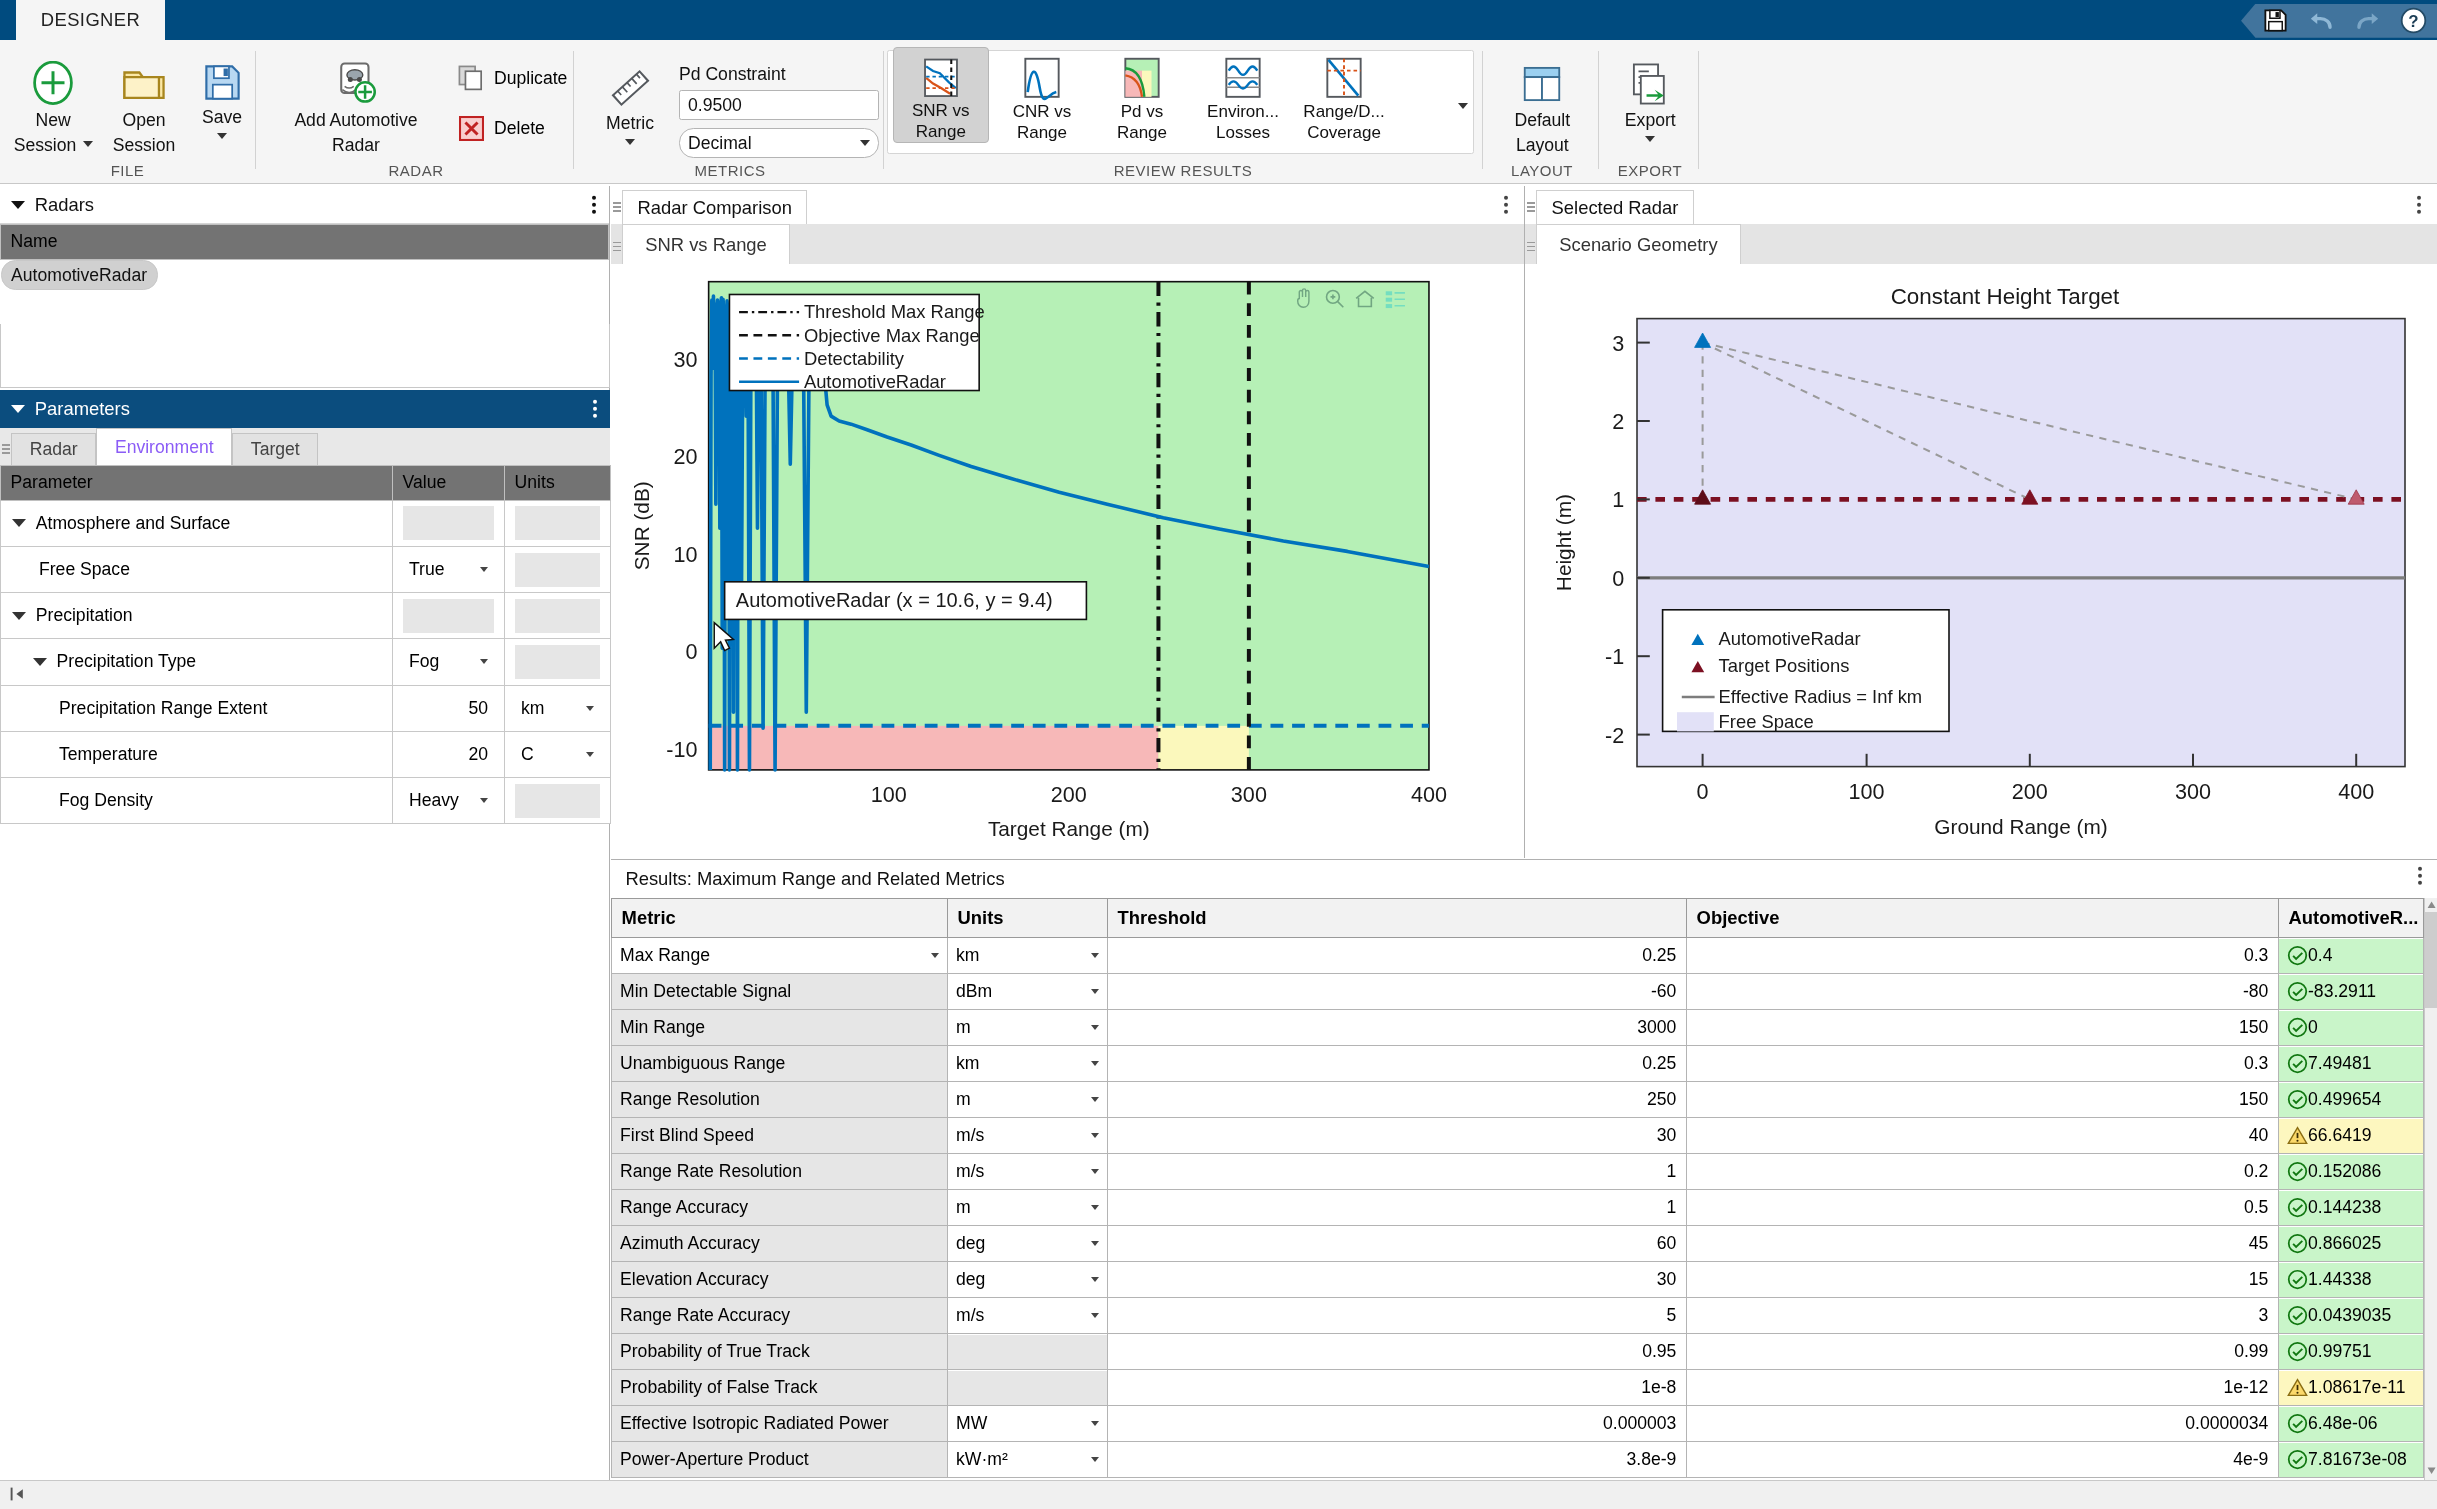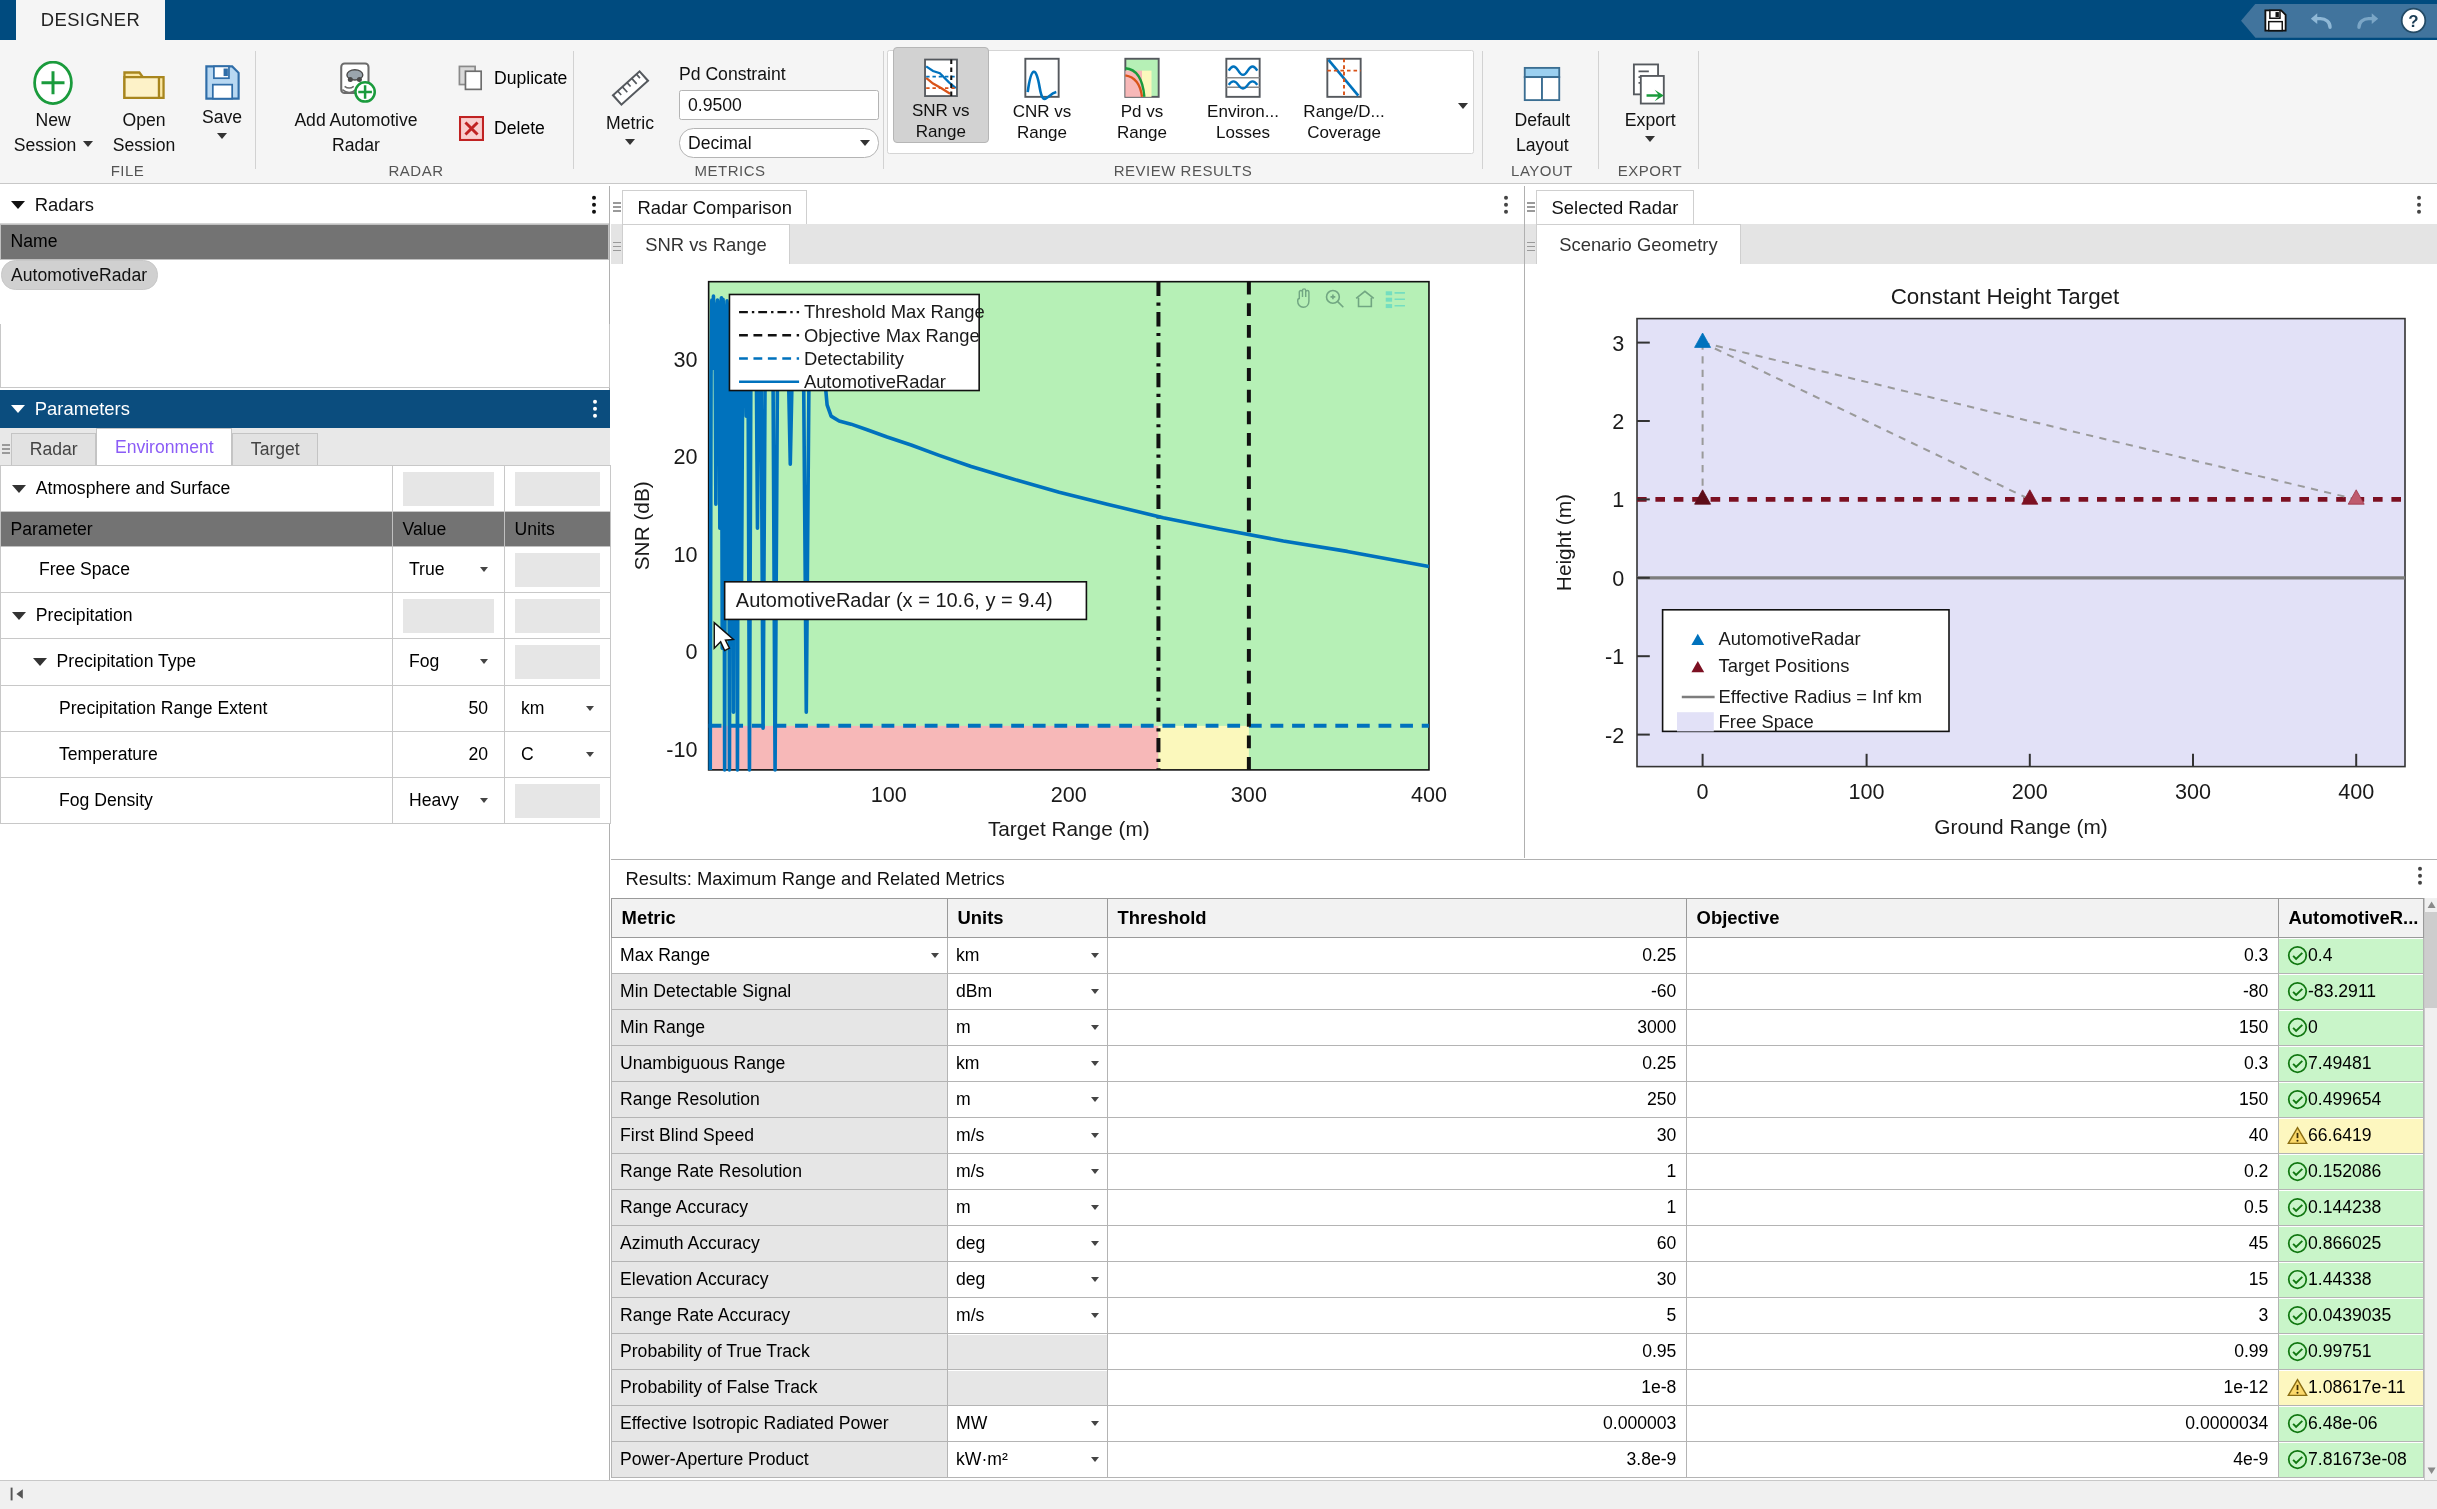--- a/index.html
+++ b/index.html
@@ -454,35 +454,35 @@
       </div>
 
       <table class="grid paramtable" style="position:relative; top:0;">
         <colgroup>
             <col style="width:392px">
             <col style="width:112px">
             <col style="width:106px">
           </colgroup>
         <tbody>
             <tr>
-          <td class="pname" style="padding-left:11.2px;">
-            <span class="tri" style="display:inline-block;vertical-align:1.6px;color:#333;"></span><span>Atmosphere and Surface</span>
-          </td>
-          <td>
-                <div class="blank"></div>
-              </td>
-          <td>
-                <div class="blank"></div>
-              </td>
-        </tr>
-
-        <tr>
           <th>Parameter</th>
           <th>Value</th>
           <th>Units</th>
+        </tr>
+
+        <tr>
+          <td class="pname" style="padding-left:11.2px;">
+            <span class="tri" style="display:inline-block;vertical-align:1.6px;color:#333;"></span><span>Atmosphere and Surface</span>
+          </td>
+          <td>
+                <div class="blank"></div>
+              </td>
+          <td>
+                <div class="blank"></div>
+              </td>
         </tr>
 
         <tr>
           <td class="pname" style="padding-left:38px;">
             <span>Free Space</span>
           </td>
           <td>
             <div class="cellsel">
               <span>True</span>
               <span class="caret-sm"></span>

